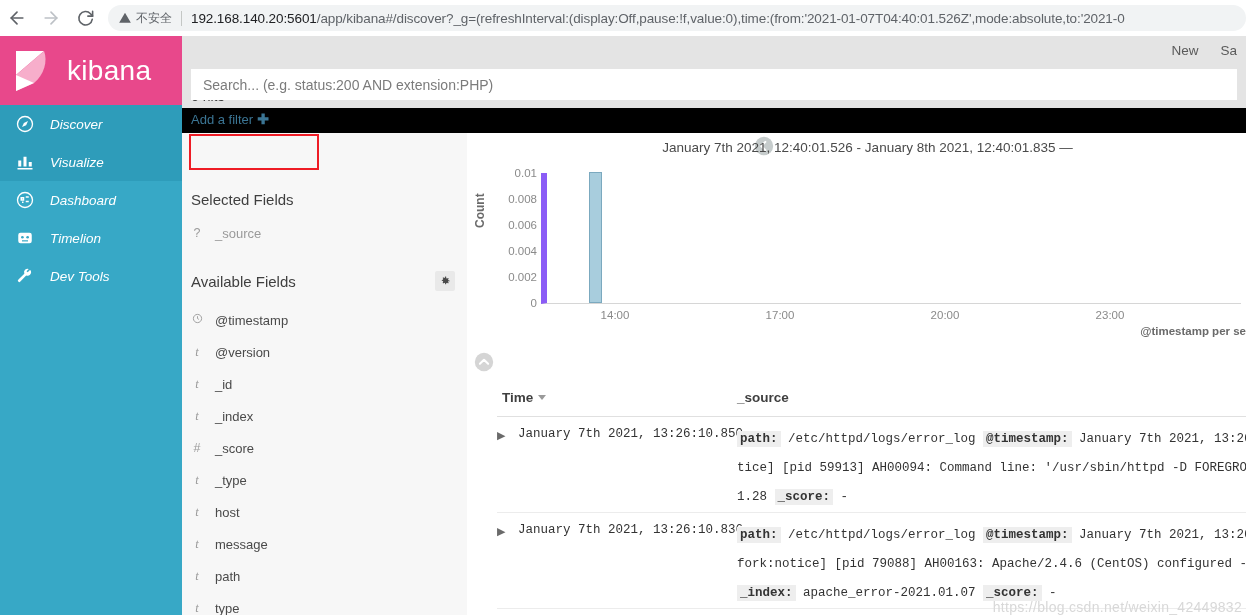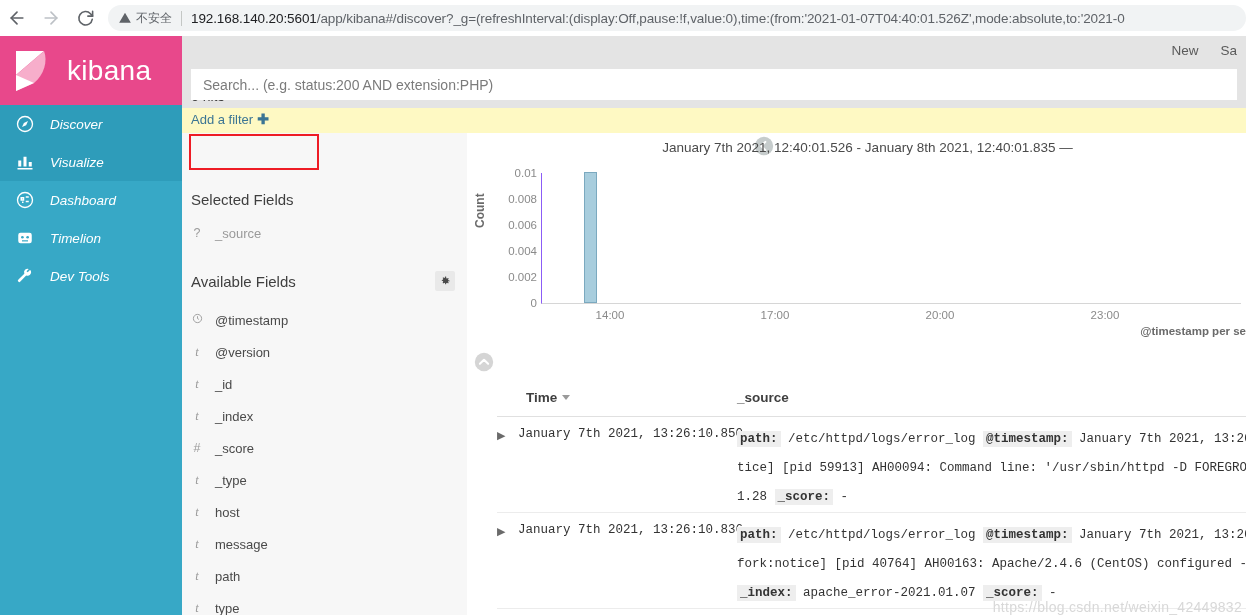--- a/index.html
+++ b/index.html
@@ -90,21 +90,21 @@
   }
   #search-input {
     position: absolute; left: 9px; top: 33px; width: 1046px; height: 31px;
     background: #ffffff; border: none; outline: none;
     font-family: "Liberation Sans", sans-serif; font-size: 14px;
     padding: 0 12px; color: #333;
   }
   #search-input::placeholder { color: #7b7b7b; }
 
   #filterbar {
-    height: 25px; background: #fef9c3; position: relative;
+    height: 25px; background: #000000; position: relative;
   }
   #add-filter {
     position: absolute; left: 9px; top: 3px;
     font-size: 13px; color: #3b7594; display: flex; align-items: center; gap: 4px;
   }
   #add-filter .plus { font-weight: 700; font-size: 14px; }
 
   #main-row { position: absolute; left: 0; top: 97px; width: 1064px; height: 482px; }
 
   
@@ -176,21 +176,21 @@
     transform: rotate(-90deg); transform-origin: left top;
     white-space: nowrap;
   }
   .y-tick {
     position: absolute; right: 0; width: 52px; text-align: right;
     font-size: 11.5px; color: #8a8a8a; transform: translateY(-6px);
   }
   #y-ticks { position: absolute; left: 8px; top: 0; width: 62px; height: 130px; }
   #plot {
     position: absolute; left: 74px; top: 0; width: 700px; height: 131px;
-    border-bottom: 1px solid #d6d6d6; border-left: 1px solid #8b5cf6;
+    border-bottom: 1px solid #d6d6d6; border-left: 6px solid #8b5cf6;
   }
   #bar {
     position: absolute; bottom: 0; left: 42px; width: 13px; height: 131px;
     background: #a8cddd; border: 1px solid #7ba9bf;
   }
   .x-tick {
     position: absolute; top: 136px; font-size: 11.5px; color: #8a8a8a;
     transform: translateX(-50%);
   }
   #x-axis-title {
@@ -203,21 +203,21 @@
 
   
   #doc-table { position: absolute; left: 30px; top: 252px; width: 749px; }
   #doc-head {
     height: 32px; border-bottom: 1px solid #e0e0e0;
     position: relative;
   }
   #th-time {
     position: absolute; left: 5px; top: 5px;
     font-size: 13.5px; font-weight: 700; color: #3f3f3f;
-    display: flex; align-items: center; gap: 5px; margin-left: 24px;
+    display: flex; align-items: center; gap: 5px;
   }
   #th-time .caret {
     width: 0; height: 0; border-left: 4px solid transparent;
     border-right: 4px solid transparent; border-top: 5px solid #9a9a9a;
   }
   #th-source {
     position: absolute; left: 240px; top: 5px;
     font-size: 13.5px; font-weight: 700; color: #3f3f3f;
   }
   .doc-row { position: relative; height: 96px; border-bottom: 1px solid #ececec; }
@@ -491,21 +491,21 @@
               <span class="line"><span>tice] [pid 59913] AH00094: Command line: '/usr/sbin/httpd -D FOREGRO</span></span>
               <span class="line"><span>1.28 </span><span class="k">_score:</span><span>  -</span></span>
             </div>
           </div>
 
           <div class="doc-row">
             <div class="doc-expand">▶</div>
             <div class="doc-time">January 7th 2021, 13:26:10.836</div>
             <div class="doc-source">
               <span class="line"><span class="k">path:</span><span> /etc/httpd/logs/error_log </span><span class="k">@timestamp:</span><span> January 7th 2021, 13:26</span></span>
-              <span class="line"><span>fork:notice] [pid 40764] AH00163: Apache/2.4.6 (CentOS) configured -</span></span>
+              <span class="line"><span>fork:notice] [pid 79088] AH00163: Apache/2.4.6 (CentOS) configured -</span></span>
               <span class="line"><span class="k">_index:</span><span> apache_error-2021.01.07 </span><span class="k">_score:</span><span>  -</span></span>
             </div>
           </div>
         </div>
 
         <div id="watermark">https://blog.csdn.net/weixin_42449832</div>
       </div>
 
     </div>
   </div>

